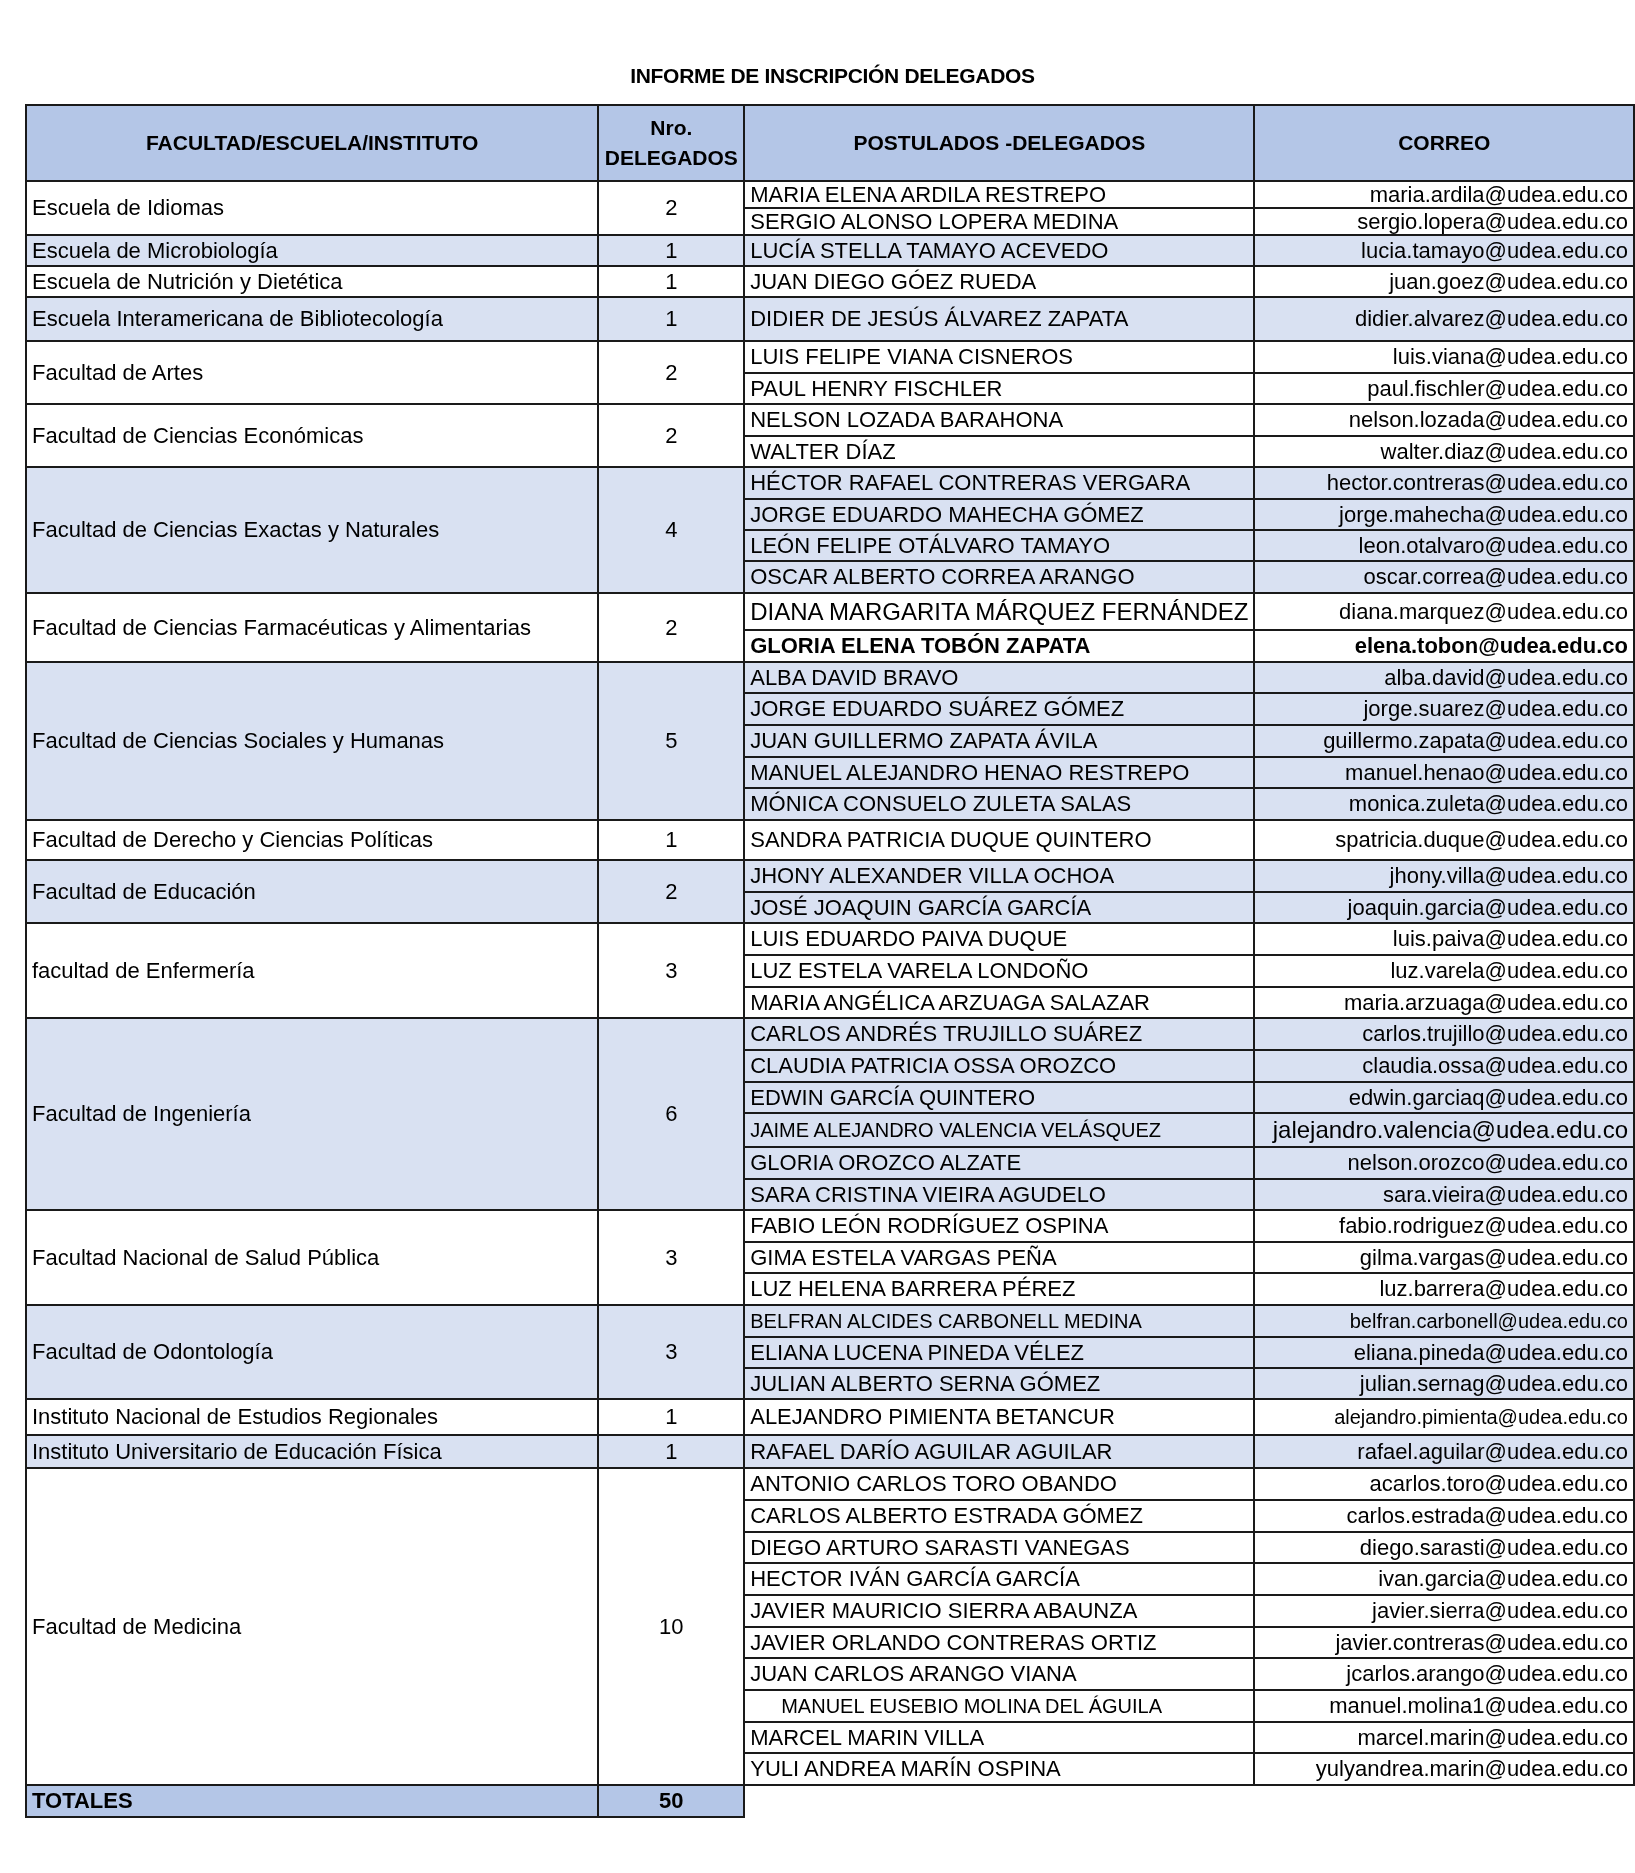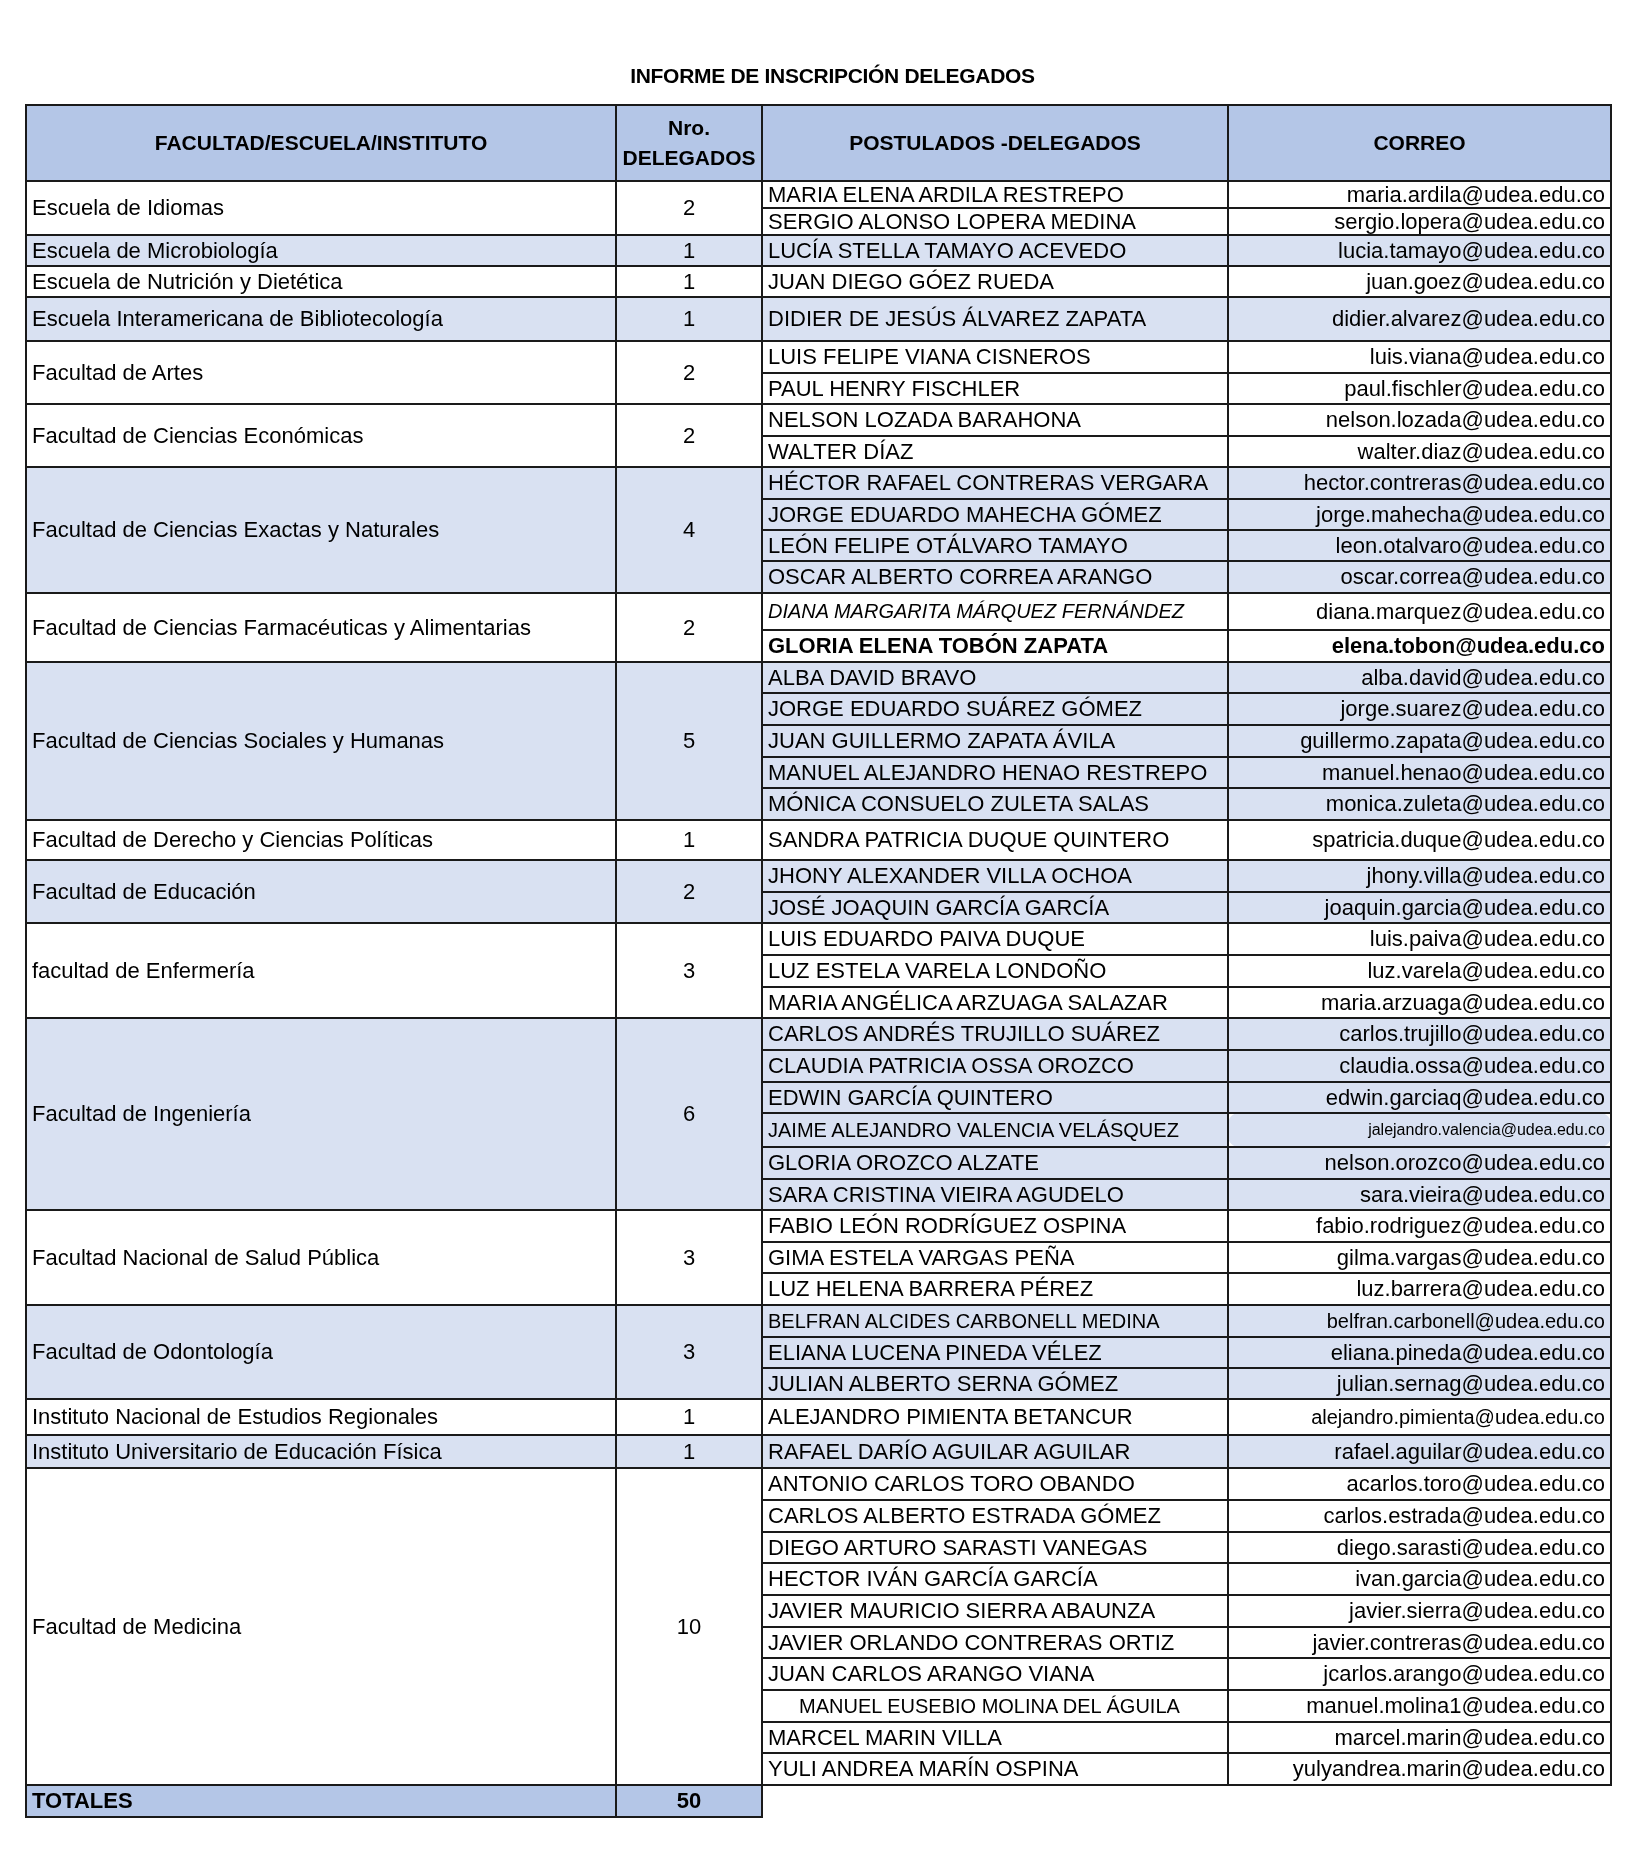--- a/index.html
+++ b/index.html
@@ -99,21 +99,21 @@
         <td class="name">LEÓN FELIPE OTÁLVARO TAMAYO</td>
         <td class="mail">leon.otalvaro@udea.edu.co</td>
       </tr>
       <tr class="band" style="height: 32px;">
         <td class="name">OSCAR ALBERTO CORREA ARANGO</td>
         <td class="mail">oscar.correa@udea.edu.co</td>
       </tr>
       <tr style="height: 37px;">
         <td class="fac" rowspan="2">Facultad de Ciencias Farmacéuticas y Alimentarias</td>
         <td class="num" rowspan="2">2</td>
-        <td class="name" style="font-size: 20px; font-style: italic;">DIANA MARGARITA MÁRQUEZ FERNÁNDEZ</td>
+        <td class="name" style="font-size: 24px;">DIANA MARGARITA MÁRQUEZ FERNÁNDEZ</td>
         <td class="mail">diana.marquez@udea.edu.co</td>
       </tr>
       <tr style="height: 32px; font-weight: bold;">
         <td class="name">GLORIA ELENA TOBÓN ZAPATA</td>
         <td class="mail">elena.tobon@udea.edu.co</td>
       </tr>
       <tr class="band" style="height: 31px;">
         <td class="fac" rowspan="5">Facultad de Ciencias Sociales y Humanas</td>
         <td class="num" rowspan="5">5</td>
         <td class="name">ALBA DAVID BRAVO</td>
@@ -174,21 +174,21 @@
       <tr class="band" style="height: 32px;">
         <td class="name">CLAUDIA PATRICIA OSSA OROZCO</td>
         <td class="mail">claudia.ossa@udea.edu.co</td>
       </tr>
       <tr class="band" style="height: 31px;">
         <td class="name">EDWIN GARCÍA QUINTERO</td>
         <td class="mail">edwin.garciaq@udea.edu.co</td>
       </tr>
       <tr class="band" style="height: 34px;">
         <td class="name" style="font-size: 20px;">JAIME ALEJANDRO VALENCIA VELÁSQUEZ</td>
-        <td class="mail" style="font-size: 16px; border-radius: 11px;">jalejandro.valencia@udea.edu.co</td>
+        <td class="mail" style="font-size: 24px;">jalejandro.valencia@udea.edu.co</td>
       </tr>
       <tr class="band" style="height: 32px;">
         <td class="name">GLORIA OROZCO ALZATE</td>
         <td class="mail">nelson.orozco@udea.edu.co</td>
       </tr>
       <tr class="band" style="height: 31px;">
         <td class="name">SARA CRISTINA VIEIRA AGUDELO</td>
         <td class="mail">sara.vieira@udea.edu.co</td>
       </tr>
       <tr style="height: 32px;">

